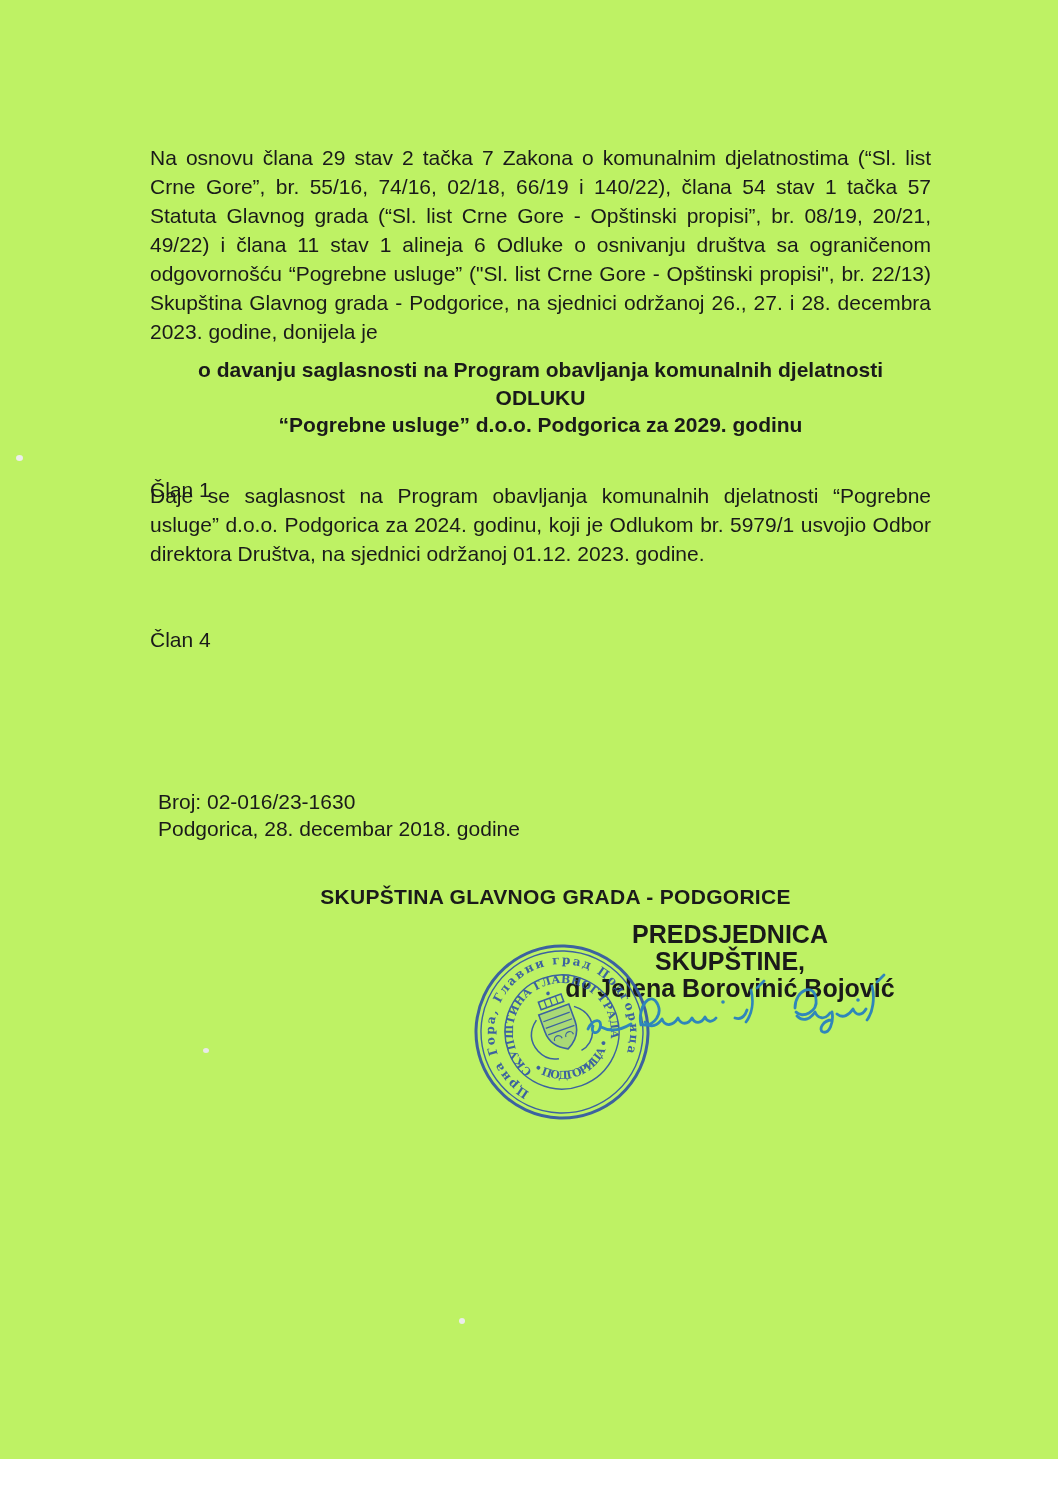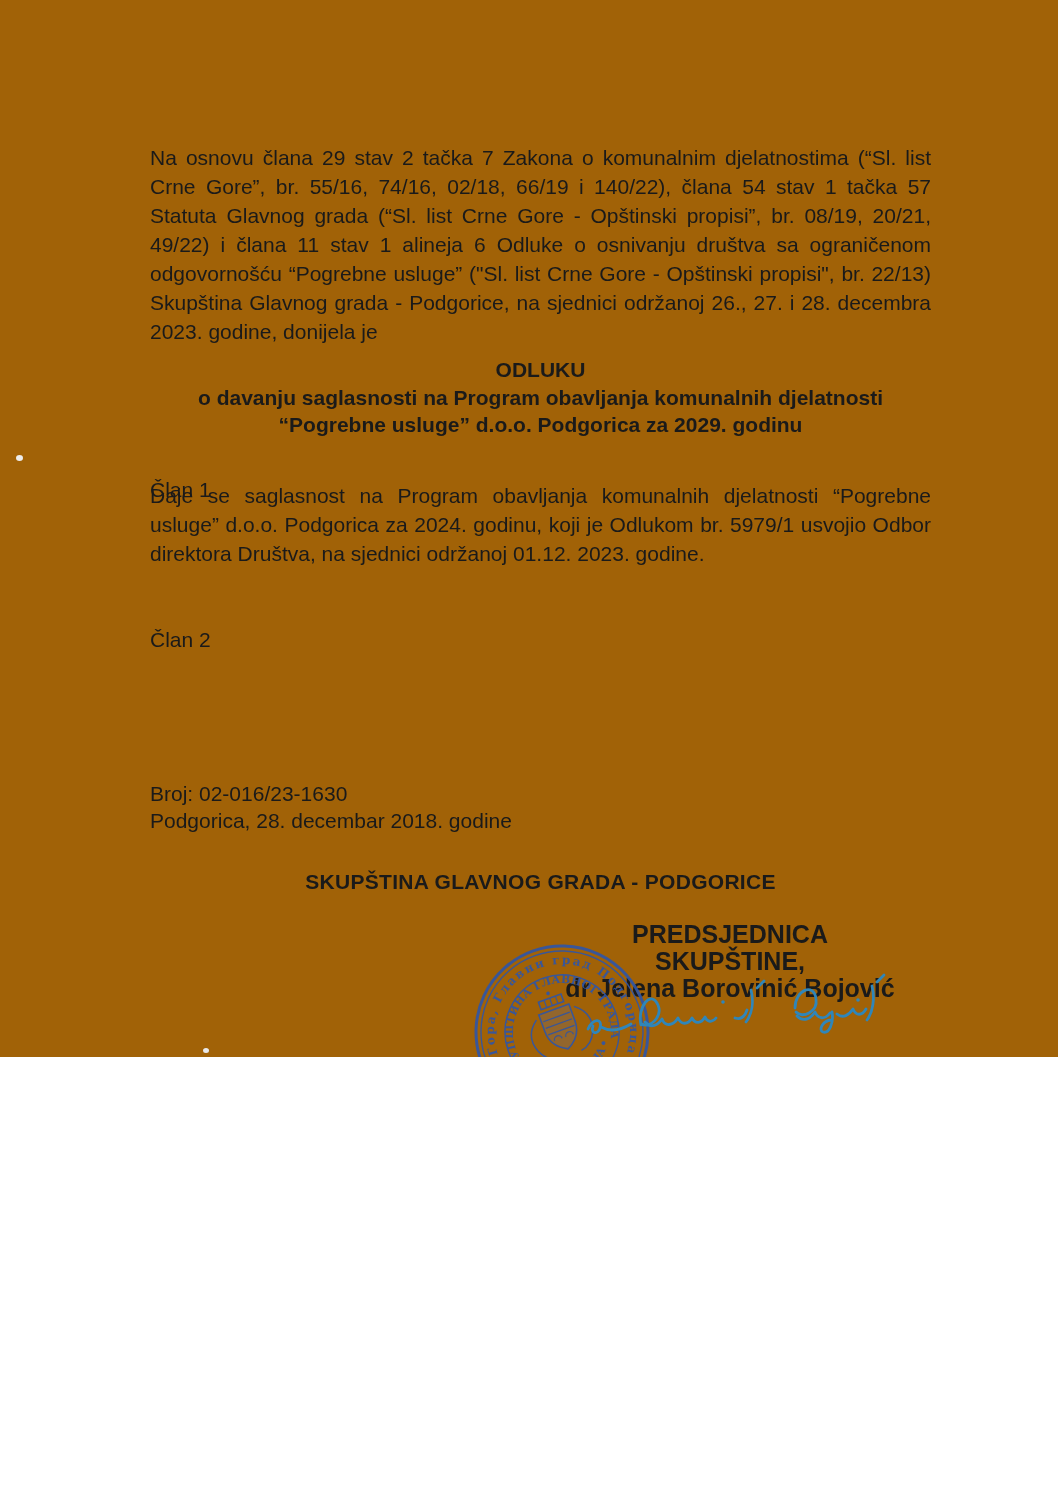--- a/index.html
+++ b/index.html
@@ -1,36 +1,36 @@
 <!DOCTYPE html>
 <html><head>
 <meta charset="utf-8">
 <style>
   html,body{margin:0;padding:0;background:#ffffff;}
   .page{
     position:relative;
-    width:1058px;height:1057px;
-    background:#a16207;
+    width:1058px;height:1459px;
+    background:#bef264;
     font-family:"Liberation Sans", sans-serif;
     color:#1a1a1a;
     overflow:hidden;
   }
   .block{position:absolute;left:150px;width:781px;}
   .body-text{
     font-size:21px;line-height:29px;
     text-align:justify;
     margin:0;
   }
   .heading-center{
     font-size:21px;line-height:27px;margin:0;
   }
   .title-block{line-height:27.5px;}
   .title-block div{font-size:21px;font-weight:bold;text-align:center;}
-  .ref-line{font-size:21px;line-height:27px;margin:0;}
-  .issuer-line{font-size:21px;font-weight:bold;text-align:center;margin:0;letter-spacing:.3px;}
+  .ref-line{font-size:21px;line-height:27px;margin:8px;}
+  .issuer-line{font-size:21px;font-weight:bold;text-align:center;margin:15px;letter-spacing:.3px;}
   .signatory{
     position:absolute;left:555px;top:921px;width:350px;
     text-align:center;font-weight:bold;font-size:25px;line-height:27px;
   }
   
   .stamp{
     position:absolute;left:462px;top:932px;width:200px;height:200px;
     opacity:.92;
   }
   .stamp *{vector-effect:none;}
@@ -50,30 +50,30 @@
   .speck3{left:459px;top:1318px;width:6px;height:6px;background:#ececec;}
 </style>
 </head>
 <body>
 
 <div class="page">
 
   <p class="block body-text" style="top:143px">Na osnovu člana 29 stav 2 tačka 7 Zakona o komunalnim djelatnostima (“Sl. list Crne Gore”, br. 55/16, 74/16, 02/18, 66/19 i 140/22), člana 54 stav 1 tačka 57 Statuta Glavnog grada (“Sl. list Crne Gore - Opštinski propisi”, br. 08/19, 20/21, 49/22) i člana 11 stav 1 alineja 6 Odluke o osnivanju društva sa ograničenom odgovornošću “Pogrebne usluge” ("Sl. list Crne Gore - Opštinski propisi", br. 22/13) Skupština Glavnog grada - Podgorice, na sjednici održanoj 26., 27. i 28. decembra 2023. godine, donijela je</p>
 
   <div class="block title-block" style="top:356px">
+    <div>o davanju saglasnosti na Program obavljanja komunalnih djelatnosti</div>
     <div>ODLUKU</div>
-    <div>o davanju saglasnosti na Program obavljanja komunalnih djelatnosti</div>
     <div>“Pogrebne usluge” d.o.o. Podgorica za 2029. godinu</div>
   </div>
 
   <p class="block heading-center" style="top:476px">Član 1</p>
 
   <p class="block body-text" style="top:481px">Daje se saglasnost na Program obavljanja komunalnih djelatnosti “Pogrebne usluge” d.o.o. Podgorica za 2024. godinu, koji je Odlukom br. 5979/1 usvojio Odbor direktora Društva, na sjednici održanoj 01.12. 2023. godine.</p>
 
-  <p class="block heading-center" style="top:626px">Član 2</p>
+  <p class="block heading-center" style="top:626px">Član 4</p>
 
 
   <p class="block ref-line" style="top:780px">Broj: 02-016/23-1630</p>
 
   <p class="block ref-line" style="top:807px">Podgorica, 28. decembar 2018. godine</p>
 
   <p class="block issuer-line" style="top:870px">SKUPŠTINA GLAVNOG GRADA -  PODGORICE</p>
 
   <div class="signatory">
     <div>PREDSJEDNICA SKUPŠTINE,</div>

